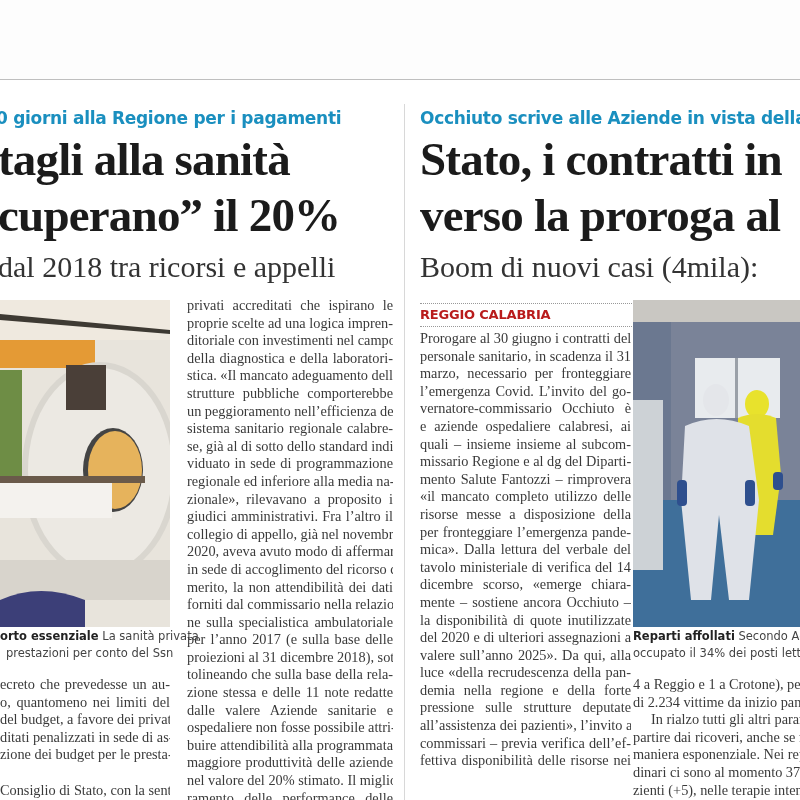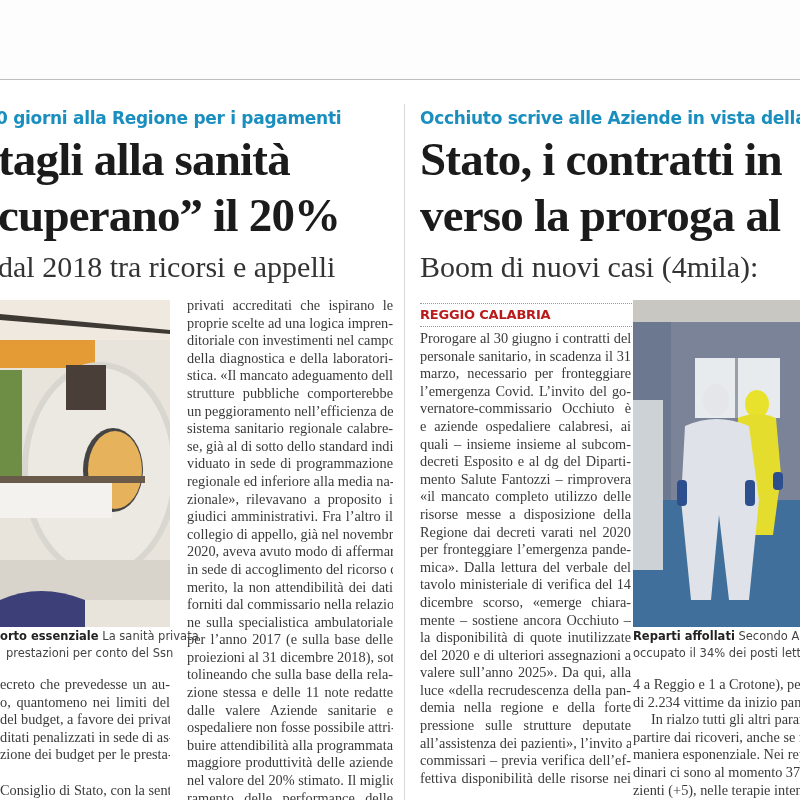--- a/index.html
+++ b/index.html
@@ -105,25 +105,24 @@
 <div class="section-tag">REGGIO CALABRIA</div>
 
 <div class="col" style="left:420px;top:330px;width:211px;">
   <span class="ln">Prorogare al 30 giugno i contratti del</span>
   <span class="ln">personale sanitario, in scadenza il 31</span>
   <span class="ln">marzo, necessario per fronteggiare</span>
   <span class="ln">l’emergenza Covid. L’invito del go-</span>
   <span class="ln">vernatore-commissario Occhiuto è</span>
   <span class="ln">e aziende ospedaliere calabresi, ai</span>
   <span class="ln">quali – insieme insieme al subcom-</span>
-  <span class="ln">decreti Esposito e al dg del Diparti-</span>
+  <span class="ln">missario Regione e al dg del Diparti-</span>
   <span class="ln">mento Salute Fantozzi – rimprovera</span>
   <span class="ln">«il mancato completo utilizzo delle</span>
   <span class="ln">risorse messe a disposizione della</span>
-  <span class="ln">Regione dai decreti varati nel 2020</span>
   <span class="ln">per fronteggiare l’emergenza pande-</span>
   <span class="ln">mica». Dalla lettura del verbale del</span>
   <span class="ln">tavolo ministeriale di verifica del 14</span>
   <span class="ln">dicembre scorso, «emerge chiara-</span>
   <span class="ln">mente – sostiene ancora Occhiuto –</span>
   <span class="ln">la disponibilità di quote inutilizzate</span>
   <span class="ln">del 2020 e di ulteriori assegnazioni a</span>
   <span class="ln">valere sull’anno 2025». Da qui, alla</span>
   <span class="ln">luce «della recrudescenza della pan-</span>
   <span class="ln">demia nella regione e della forte</span>

